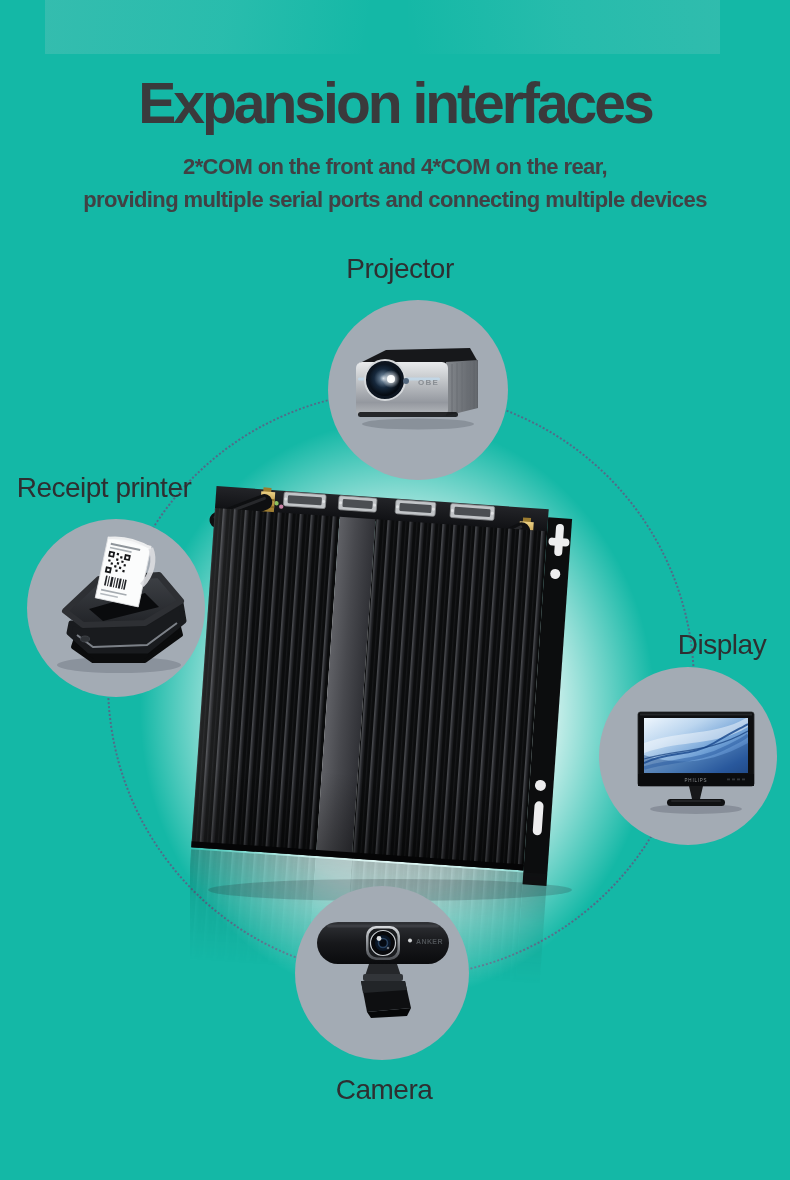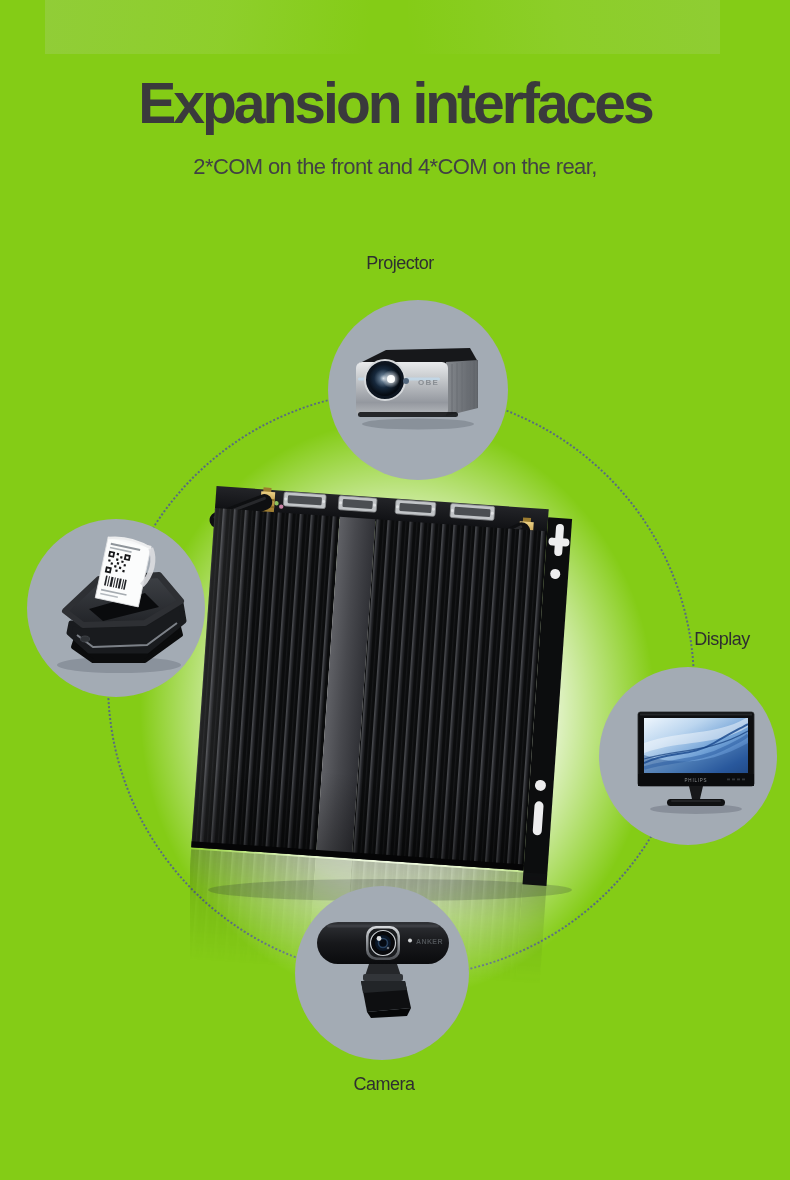--- a/index.html
+++ b/index.html
@@ -1,34 +1,34 @@
 <!DOCTYPE html>
 <html><head>
 <meta charset="utf-8">
 <style>
   html,body{margin:0;padding:0;}
   .stage{
     position:relative;width:790px;height:1180px;overflow:hidden;
-    background:#84cc16;
+    background:#14b8a6;
     font-family:"Liberation Sans", sans-serif;
     -webkit-font-smoothing:antialiased;
   }
   
   .ghost{position:absolute;top:0;height:54px;opacity:.5;pointer-events:none;}
   .ghost.g1{left:45px;width:325px;background:linear-gradient(100deg,rgba(205,210,214,.35),rgba(228,230,232,.2) 55%,rgba(228,230,232,0));}
   .ghost.g2{left:408px;width:312px;background:linear-gradient(260deg,rgba(205,210,214,.3),rgba(224,227,230,.18) 50%,rgba(224,227,230,0));}
 
   .title{
     position:absolute;top:70px;left:0;width:100%;margin:0;
     text-align:center;font-size:57px;font-weight:700;color:#3a3a3c;
     letter-spacing:-3px;
   }
   .subtitle{
     position:absolute;top:150px;left:0;width:100%;margin:0;
-    text-align:center;font-size:22px;line-height:33px;font-weight:400;
+    text-align:center;font-size:22px;line-height:33px;font-weight:700;
     color:#414144;letter-spacing:-0.6px;
   }
   .subtitle span{display:block;}
 
   .ring{
     position:absolute;left:107px;top:390px;width:584px;height:584px;
     border-radius:50%;border:2px dotted #566787;opacity:.95;
   }
   .pc-glow{
     position:absolute;left:140px;top:420px;width:515px;height:580px;
@@ -40,38 +40,39 @@
     position:absolute;border-radius:50%;background:#a3abb4;overflow:hidden;
   }
   .node-circle svg{position:absolute;left:0;top:0;}
   .circle-projector{left:328px;top:300px;width:180px;height:180px;}
   .circle-receipt  {left:27px; top:519px;width:178px;height:178px;}
   .circle-display  {left:599px;top:667px;width:178px;height:178px;}
   .circle-camera   {left:295px;top:886px;width:174px;height:174px;}
 
   .node-label{
     position:absolute;transform:translateX(-50%);white-space:nowrap;
-    font-size:18px;color:#2e2f31;font-weight:400;letter-spacing:-0.5px;
+    font-size:28px;color:#2e2f31;font-weight:400;letter-spacing:-0.5px;
   }
   .label-projector{left:400px;top:253px;}
   .label-receipt  {left:104px;top:472px;}
   .label-display  {left:722px;top:629px;text-align:right;}
   .label-camera   {left:384px;top:1074px;}
 </style>
 </head>
 <body>
 
 <div class="stage">
 
   <div class="ghost g1"></div>
   <div class="ghost g2"></div>
 
   <h1 class="title">Expansion interfaces</h1>
   <p class="subtitle">
     <span>2*COM on the front and 4*COM on the rear,</span>
+    <span>providing multiple serial ports and connecting multiple devices</span>
   </p>
 
   <div class="ring"></div>
 
   <div class="pc-glow"></div>
 
   <div class="pc-wrap">
     <svg width="410" height="560" viewBox="0 0 410 560">
       <defs>
         <pattern id="fins" width="11" height="12" patternUnits="userSpaceOnUse">
@@ -239,20 +240,21 @@
         <circle cx="57" cy="80" r="20" fill="#0c141f" stroke="#d5d8db" stroke-width="2"></circle>
         <circle cx="57" cy="80" r="16" fill="url(#lensGrad)"></circle>
         <circle cx="63" cy="79" r="9" fill="url(#glareGrad)"></circle>
         <circle cx="63" cy="79" r="4" fill="#ffffff" opacity="0.95"></circle>
       </g>
       <circle cx="78" cy="81" r="3" fill="#54687e"></circle>
       <text x="90" y="84.5" font-size="8" font-weight="bold" letter-spacing="1.2" fill="#898e94">OBE</text>
     </svg>
   </div>
 
+  <div class="node-label label-receipt">Receipt printer</div>
   <div class="node-circle circle-receipt">
     <svg width="178" height="178" viewBox="0 0 178 178">
       <defs>
         <linearGradient id="prLid" x1="0" y1="0" x2="0" y2="1">
           <stop offset="0" stop-color="#3e4146"></stop>
             <stop offset="1" stop-color="#222428"></stop>
         </linearGradient>
       </defs>
       <ellipse cx="92" cy="146" rx="62" ry="8" fill="#1c2430" opacity="0.18"></ellipse>
       <polygon points="48,122 64,134 120,134 152,108 154,116 118,142 66,142 46,128" fill="#0b0c0d" stroke="#0b0c0d" stroke-width="4" stroke-linejoin="round"></polygon>

